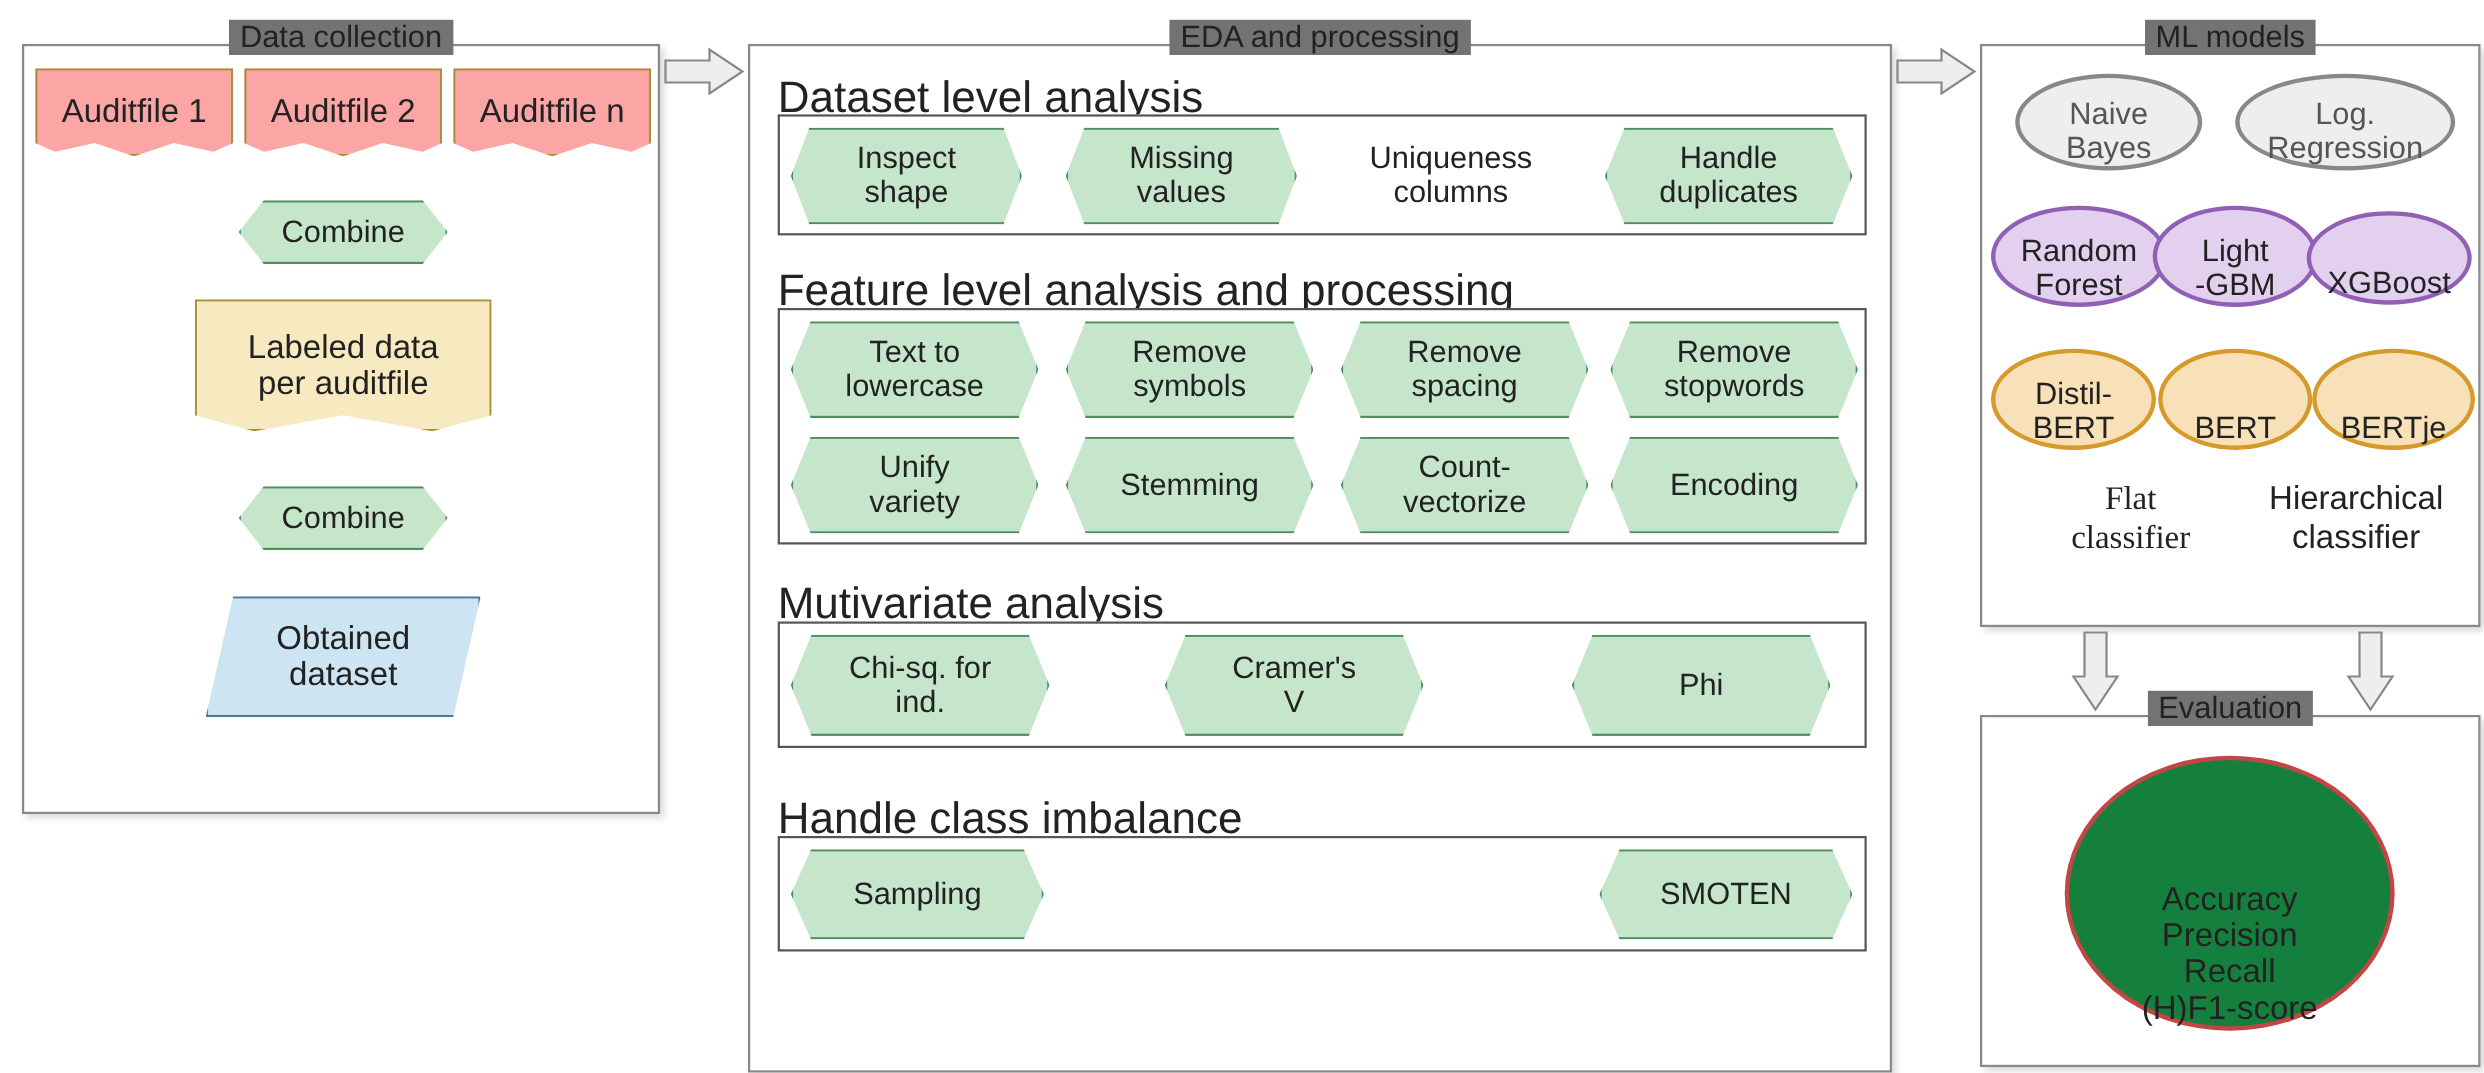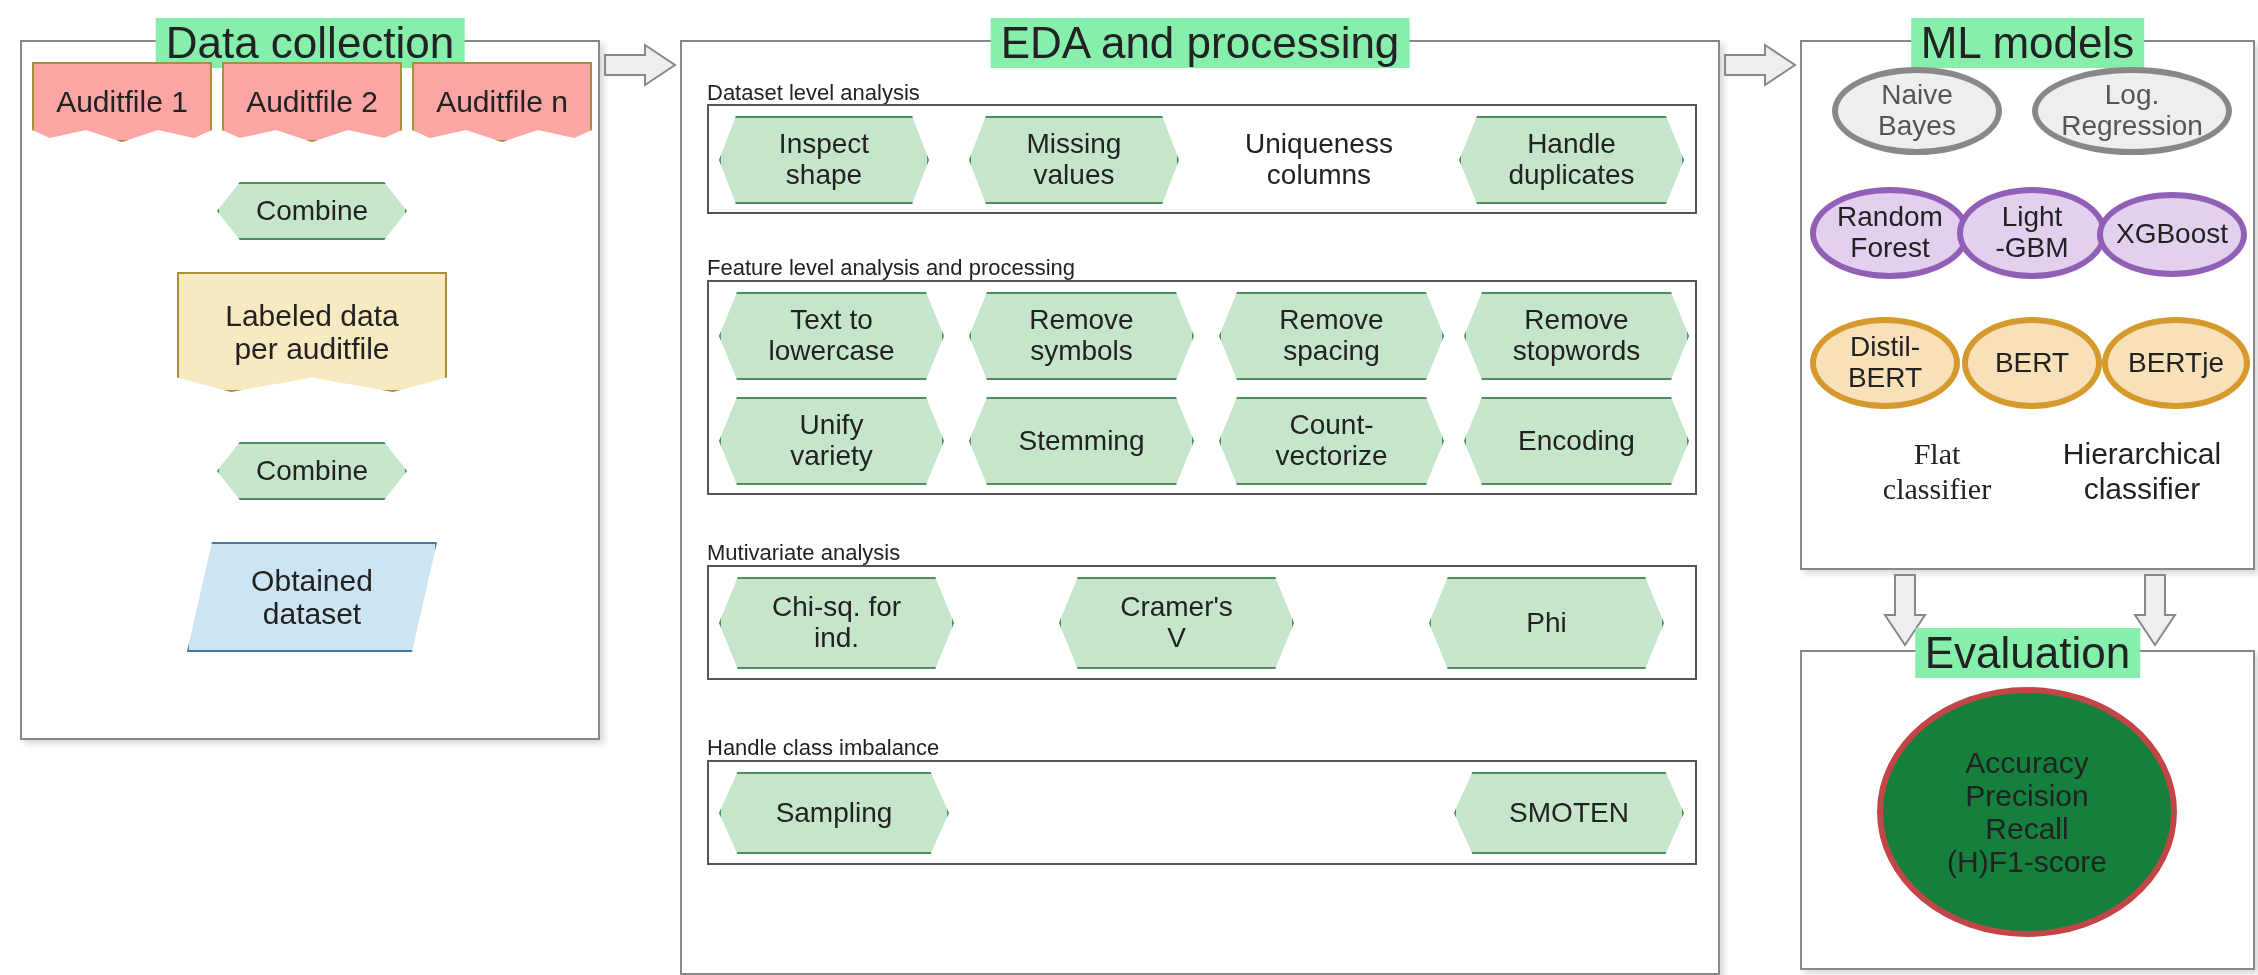--- a/index.html
+++ b/index.html
@@ -20,23 +20,23 @@
     position: absolute;
     border: 2px solid #888;
     background: #fff;
     box-shadow: 4px 4px 6px rgba(0,0,0,0.15);
   }
   .panel-title {
     position: absolute;
     top: -24px;
     left: 50%;
     transform: translateX(-50%);
-    background: #86efac;
+    background: #737373;
     padding: 0 10px;
-    font-size: 44px;
+    font-size: 28px;
     white-space: nowrap;
     text-align: right;
   }
 
   
   .doc {
     position: absolute;
     background: #fca5a5;
     border: 2px solid #a88f3a;
     text-align: center;
@@ -82,41 +82,40 @@
     align-items: center;
     justify-content: center;
     font-size: 30px;
     line-height: 1.1;
     clip-path: polygon(10% 0%, 100% 0%, 90% 100%, 0% 100%);
   }
   .ellipse {
     position: absolute;
     border-radius: 50%;
     display: flex;
-    align-items: center;
+    align-items: flex-end;
     justify-content: center;
     text-align: center;
     font-size: 28px;
     line-height: 1.1;
-    border: 6px solid #6d28d9;
+    border: 4px solid #6d28d9;
   }
   .ell-gray   { background: #eeeeee; border-color: #888; color: #555; }
   .ell-purple { background: #e2d0ee; border-color: #9160b6; }
   .ell-orange { background: #f8e1b8; border-color: #d59a2b; }
   .ell-red    { background: #15803d; border-color: #c44545; }
 
   .sub-box {
     position: absolute;
     border: 2px solid #555;
     background: #fff;
   }
   .sub-label {
     position: absolute;
-    font-size: 22px;
-    margin-top: 13px;
+    font-size: 40px;
   }
 
   .row-label {
     position: absolute;
     font-size: 30px;
     text-align: center;
     line-height: 1.15;
   }
 </style>
 </head>

